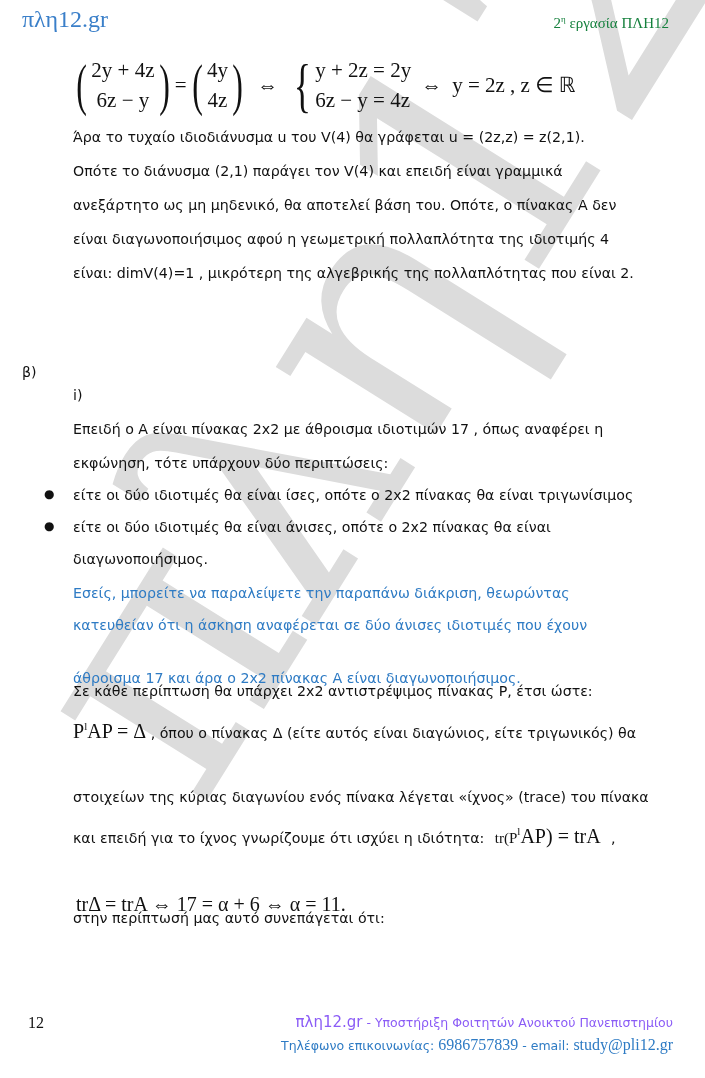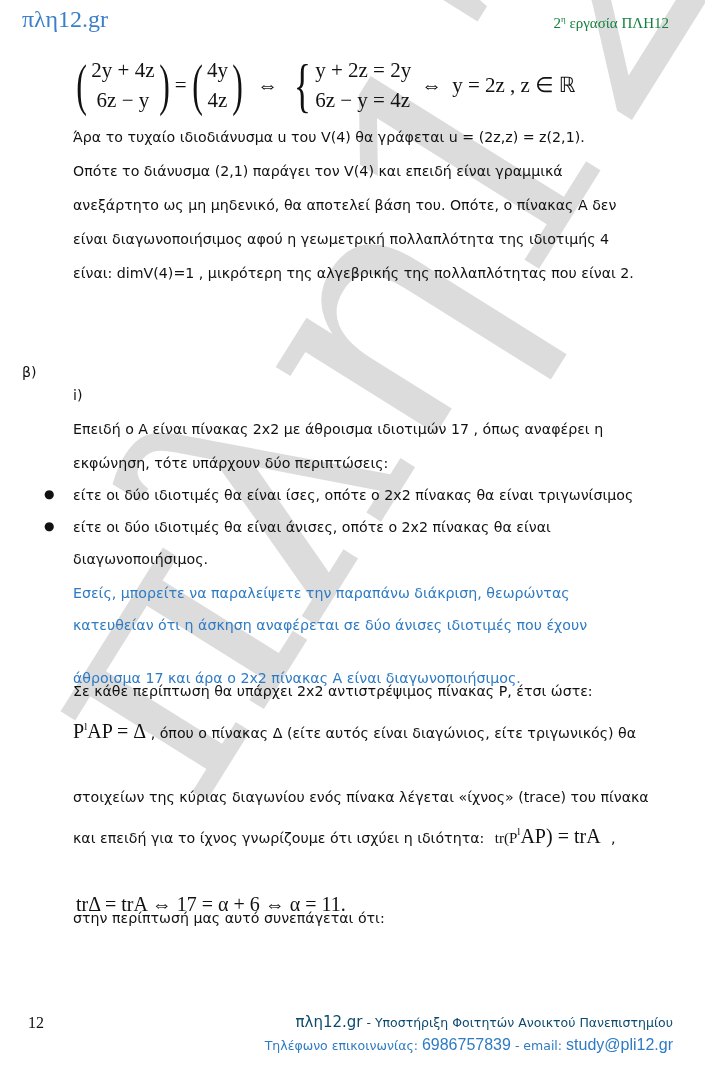--- a/index.html
+++ b/index.html
@@ -23,24 +23,24 @@
   .col { display:flex; flex-direction:column; justify-content:center; line-height:30px; text-align:center; }
   .brace { font-size:60px; line-height:64px; transform:scaleX(0.6); display:inline-block; margin-right:-2px; }
   .sys { display:flex; flex-direction:column; line-height:30px; }
   .sp { margin:0 10px; }
   .p { position:absolute; left:73px; font-size:14.2px; line-height:20px; white-space:nowrap; }
   .blue { color:#2e7bc4; }
   .label { position:absolute; left:22px; font-size:14.2px; }
   .bullet { position:absolute; left:44px; font-size:12px; }
   .mathline { position:absolute; font-family:"Liberation Serif", serif; font-size:20px; white-space:nowrap; }
   .page-num { position:absolute; left:28px; top:1014px; font-family:"Liberation Serif", serif; font-size:16px; }
-  .foot1 { position:absolute; right:32px; top:1013px; font-size:12.5px; color:#0c4a6e; white-space:nowrap; }
+  .foot1 { position:absolute; right:32px; top:1013px; font-size:12.5px; color:#8b5cf6; white-space:nowrap; }
   .foot1 .brand { font-family:"DejaVu Sans", sans-serif; font-size:15px; }
   .foot2 { position:absolute; right:32px; top:1036px; font-size:12.5px; color:#2e7bc4; white-space:nowrap; }
-  .foot2 .serif { font-family:Liberation Sans, sans-serif; font-size:16px; }
+  .foot2 .serif { font-family:Liberation Serif, serif; font-size:16px; }
   sup.s { font-size:11px; vertical-align:8px; }
 </style>
 </head>
 <body>
 
 <div class="watermark">πλη12.gr</div>
 
 <div class="layer">
 
   <div class="hdr-brand">πλη12.gr</div>

